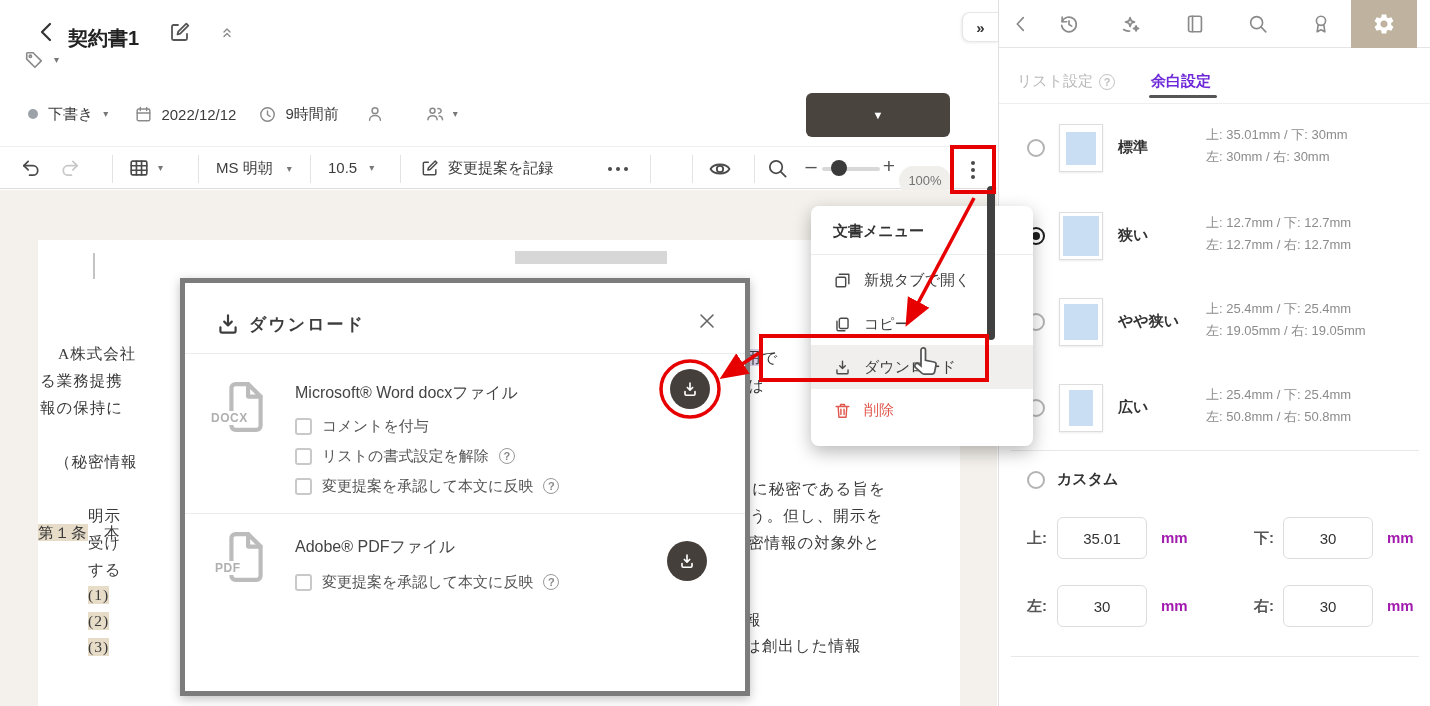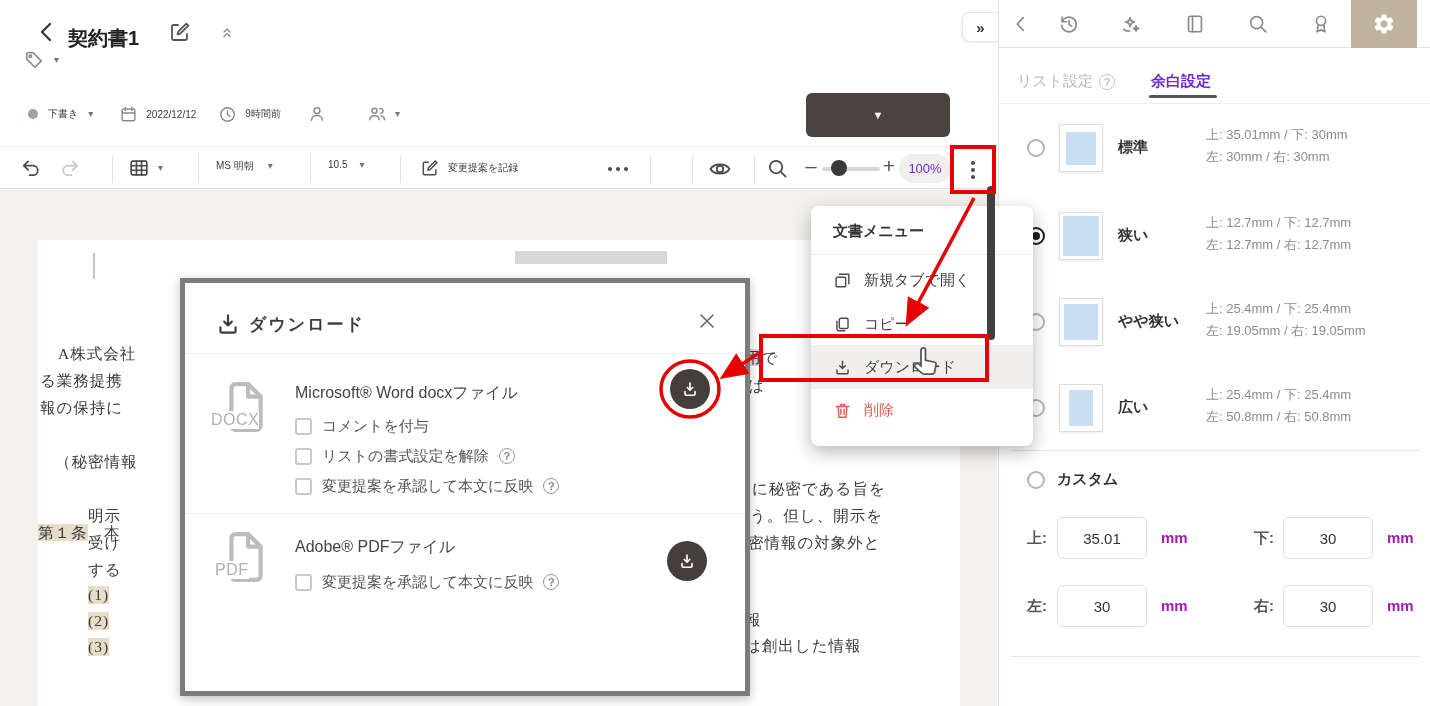--- a/index.html
+++ b/index.html
@@ -8,22 +8,22 @@
   .abs { position:absolute; }
   svg.ic { stroke:#777; fill:none; stroke-width:1.8; stroke-linecap:round; stroke-linejoin:round; display:block; }
   svg.ic.gray { stroke:#8a8a8a; }
   .caret { font-size:10px; color:#777; line-height:1; }
   .vdiv { position:absolute; top:8px; width:1px; height:28px; background:#e3e3e3; }
 
   
   #editor-header { position:absolute; left:0; top:0; width:997px; height:146px; background:#fff; }
   .doc-title { font-size:20px; font-weight:bold; color:#222; }
   #toolbar { position:absolute; left:0; top:146px; width:997px; height:43px; background:#fff; border-top:1px solid #eee; border-bottom:1px solid #ddd; }
-  .tool-text { font-size:10px; color:#3c3c3c;text-align:center; }
-  .zoom-badge { position:absolute; left:899px; top:7px; width:52px; height:29px; background:#f1efeb; border-radius:15px; font-size:13px; color:#6d28d9; display:flex; align-items:center; justify-content:center; }
+  .tool-text { font-size:15px; color:#3c3c3c;text-align:center; }
+  .zoom-badge { position:absolute; left:899px; top:19px; width:52px; height:29px; background:#f1efeb; border-radius:15px; font-size:13px; color:#737373; display:flex; align-items:center; justify-content:center; }
   .slider-track { position:absolute; left:822px; top:20px; width:58px; height:4px; border-radius:2px; background:#d8d8d8; }
   .slider-thumb { position:absolute; left:831px; top:13px; width:16px; height:16px; border-radius:50%; background:#3a3a3a; }
   .dots i { display:block; width:4px; height:4px; border-radius:50%; background:#4a4a4a; margin:3px auto; }
 
   #save-btn { position:absolute; left:806px; top:93px; width:144px; height:44px; background:#4a443f; border-radius:6px; display:flex; color:#fff; }
   #save-btn .main { width:102px; display:flex; align-items:center; justify-content:center; gap:8px; font-size:16px; font-weight:bold; border-right:1px solid #6d6761; }
   #save-btn .dd { flex:1; display:flex; align-items:center; justify-content:center; color:#fff; font-size:11px; }
 
   
   #canvas { position:absolute; left:0; top:190px; width:997px; height:516px; background:#f4f1ec; }
@@ -36,21 +36,21 @@
   
   #modal { position:absolute; left:180px; top:278px; width:570px; height:418px; background:#fff; border:5px solid #7c7c7c; box-shadow:0 3px 10px rgba(0,0,0,.25); z-index:10; }
   #modal .m-title { position:absolute; left:64px; top:30px; font-size:17px; font-weight:bold; color:#3d3d3d; letter-spacing:2px; }
   #modal .m-div { position:absolute; left:0; width:100%; height:1px; background:#ececec; }
   .fmt-title { position:absolute; font-size:16px; color:#444; }
   .chk-row { position:absolute; display:flex; align-items:center; gap:10px; height:22px; }
   .chk { width:17px; height:17px; border:2px solid #c9c9c9; border-radius:3px; background:#fff; flex:none; }
   .chk-label { font-size:15px; color:#555; }
   .q-ic { width:16px; height:16px; border:1.5px solid #999; border-radius:50%; color:#888; font-size:11px; font-weight:bold; display:flex; align-items:center; justify-content:center; flex:none; }
   .dl-circle { position:absolute; width:40px; height:40px; border-radius:50%; background:#453f3b; display:flex; align-items:center; justify-content:center; }
-  .file-badge { position:absolute; font-size:16px; font-weight:normal; color:#b0b0b0; background:#fff; letter-spacing:.5px; }
+  .file-badge { position:absolute; font-size:12px; font-weight:bold; color:#b0b0b0; background:#fff; letter-spacing:.5px; }
   #modal-footer { position:absolute; left:0; top:330px; width:100%; height:78px; background:#f7f6f4; border-top:1px solid #e4e4e4; }
   #close-label { position:absolute; right:38px; top:28px; font-size:16px; font-weight:bold; color:#4a4a4a; cursor:pointer; }
 
   
   #doc-menu { position:absolute; left:763px; top:206px; width:222px; height:240px; background:#fff; border-radius:8px; box-shadow:0 6px 18px rgba(0,0,0,.28); z-index:12;margin-left:48px; }
   #doc-menu .hdr { position:absolute; left:22px; top:16px; font-size:15px; font-weight:bold; color:#333; }
   #doc-menu .div { position:absolute; left:0; top:48px; width:100%; height:1px; background:#ececec; }
   .menu-item { position:absolute; left:0; width:100%; height:44px; display:flex; align-items:center; gap:12px; padding-left:22px; font-size:15px; color:#3f3f3f; }
   .menu-item.hover { background:#f1efed; }
   .menu-item.danger { color:#e0584e; }

